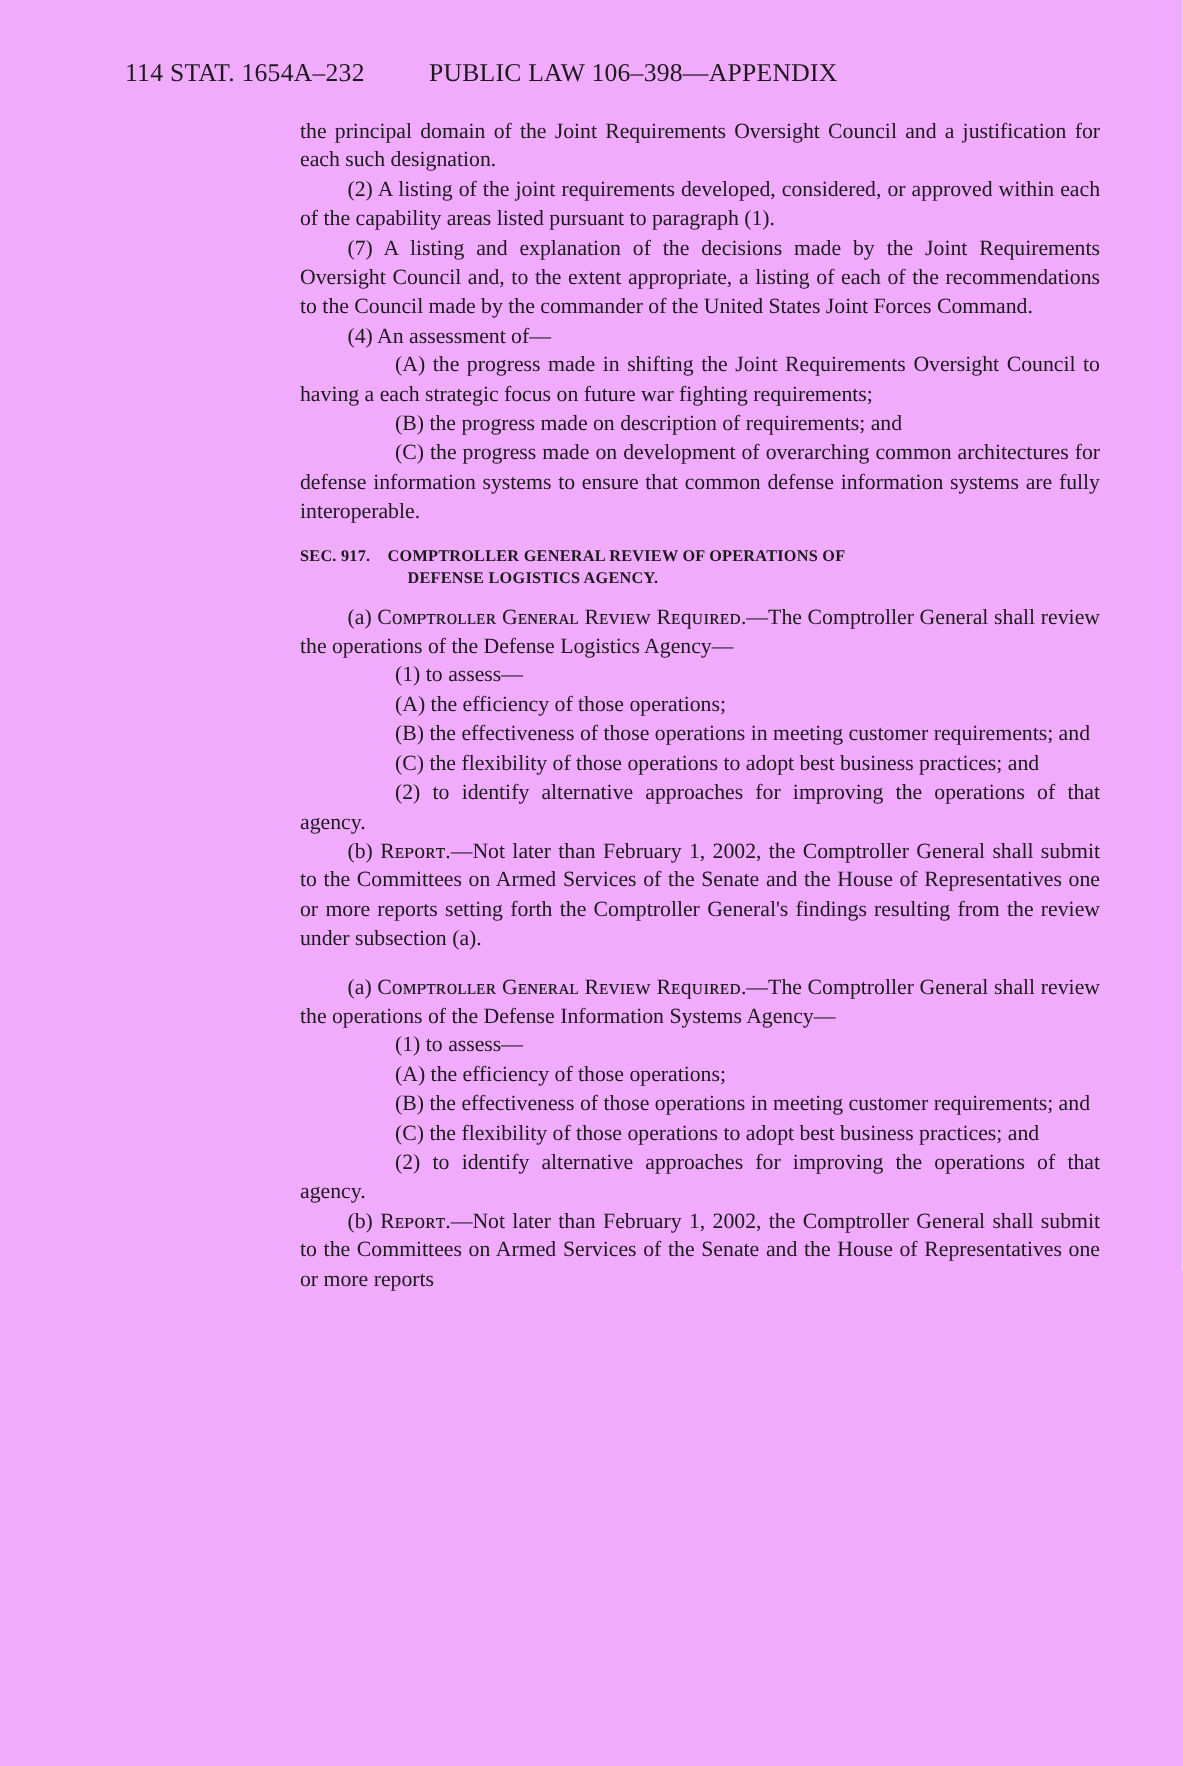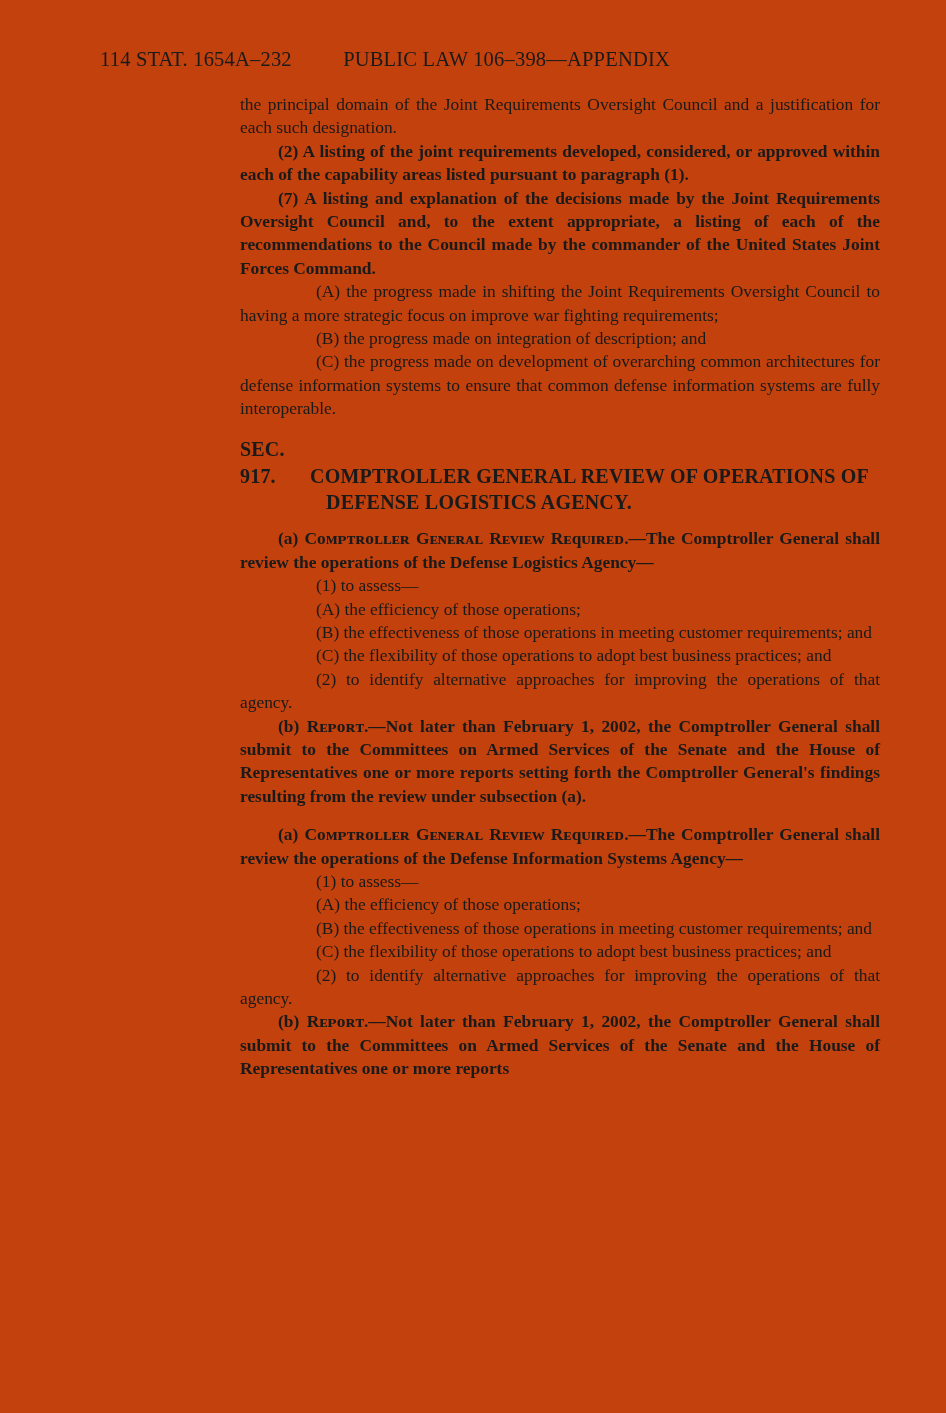--- a/index.html
+++ b/index.html
@@ -14,21 +14,21 @@
     color: #1a1a1a;
     position: relative;
     overflow: hidden;
   }
   .page {
     position: absolute;
     left: 0;
     top: 0;
     width: 946px;
     height: 1413px;
-    background: #c2410c;
+    background: #f0abfc;
   }
   .header {
     position: absolute;
     left: 100px;
     top: 48px;
     width: 760px;
     font-size: 20.5px;
     letter-spacing: 0.2px;
     white-space: nowrap;
   }
@@ -45,29 +45,29 @@
     top: 93px;
     width: 640px;
     font-size: 17.4px;
     line-height: 1.345;
     text-align: justify;
     text-justify: inter-word;
   }
   p {
     margin: 0;
   }
-  .indent-1 { text-indent: 38px; font-weight: bold; }
+  .indent-1 { text-indent: 38px; }
   .indent-2 { text-indent: 76px; }
   .noindent { text-indent: 0; }
   .sec-head {
     margin-top: 15px;
     margin-bottom: 11px;
     text-indent: 0;
     font-weight: bold;
-    font-size: 20px;
+    font-size: 13px;
     letter-spacing: 0.2px;
   }
   .sec-head .line1 {
     display: block;
     padding-left: 0;
   }
   .sec-head .line2 {
     display: block;
     padding-left: 86px;
   }
@@ -87,22 +87,23 @@
   <div class="header">
     <span class="stat">114 STAT. 1654A–232</span>
     <span class="law">PUBLIC LAW 106–398—APPENDIX</span>
   </div>
 
   <div class="content">
 
     <p class="noindent last-line-left">the principal domain of the Joint Requirements Oversight Council and a justification for each such designation.</p>
     <p class="indent-1 last-line-left">(2) A listing of the joint requirements developed, considered, or approved within each of the capability areas listed pursuant to paragraph (1).</p>
     <p class="indent-1 last-line-left">(7) A listing and explanation of the decisions made by the Joint Requirements Oversight Council and, to the extent appropriate, a listing of each of the recommendations to the Council made by the commander of the United States Joint Forces Command.</p>
-    <p class="indent-2 last-line-left">(A) the progress made in shifting the Joint Requirements Oversight Council to having a more strategic focus on improve war fighting requirements;</p>
-    <p class="indent-2 last-line-left">(B) the progress made on integration of description; and</p>
+    <p class="indent-1 last-line-left">(4) An assessment of—</p>
+    <p class="indent-2 last-line-left">(A) the progress made in shifting the Joint Requirements Oversight Council to having a each strategic focus on future war fighting requirements;</p>
+    <p class="indent-2 last-line-left">(B) the progress made on description of requirements; and</p>
     <p class="indent-2 last-line-left">(C) the progress made on development of overarching common architectures for defense information systems to ensure that common defense information systems are fully interoperable.</p>
 
     <div class="sec-head">
       <span class="line1">
         <span class="sec-num">SEC. 917.</span><span>COMPTROLLER  GENERAL  REVIEW  OF  OPERATIONS  OF</span>
       </span>
       <span class="line2">DEFENSE LOGISTICS AGENCY.</span>
     </div>
 
     <p class="indent-1 last-line-left">(a) Cᴏᴍᴘᴛʀᴏʟʟᴇʀ Gᴇɴᴇʀᴀʟ Rᴇᴠɪᴇᴡ Rᴇqᴜɪʀᴇᴅ.—The Comptroller General shall review the operations of the Defense Logistics Agency—</p>

